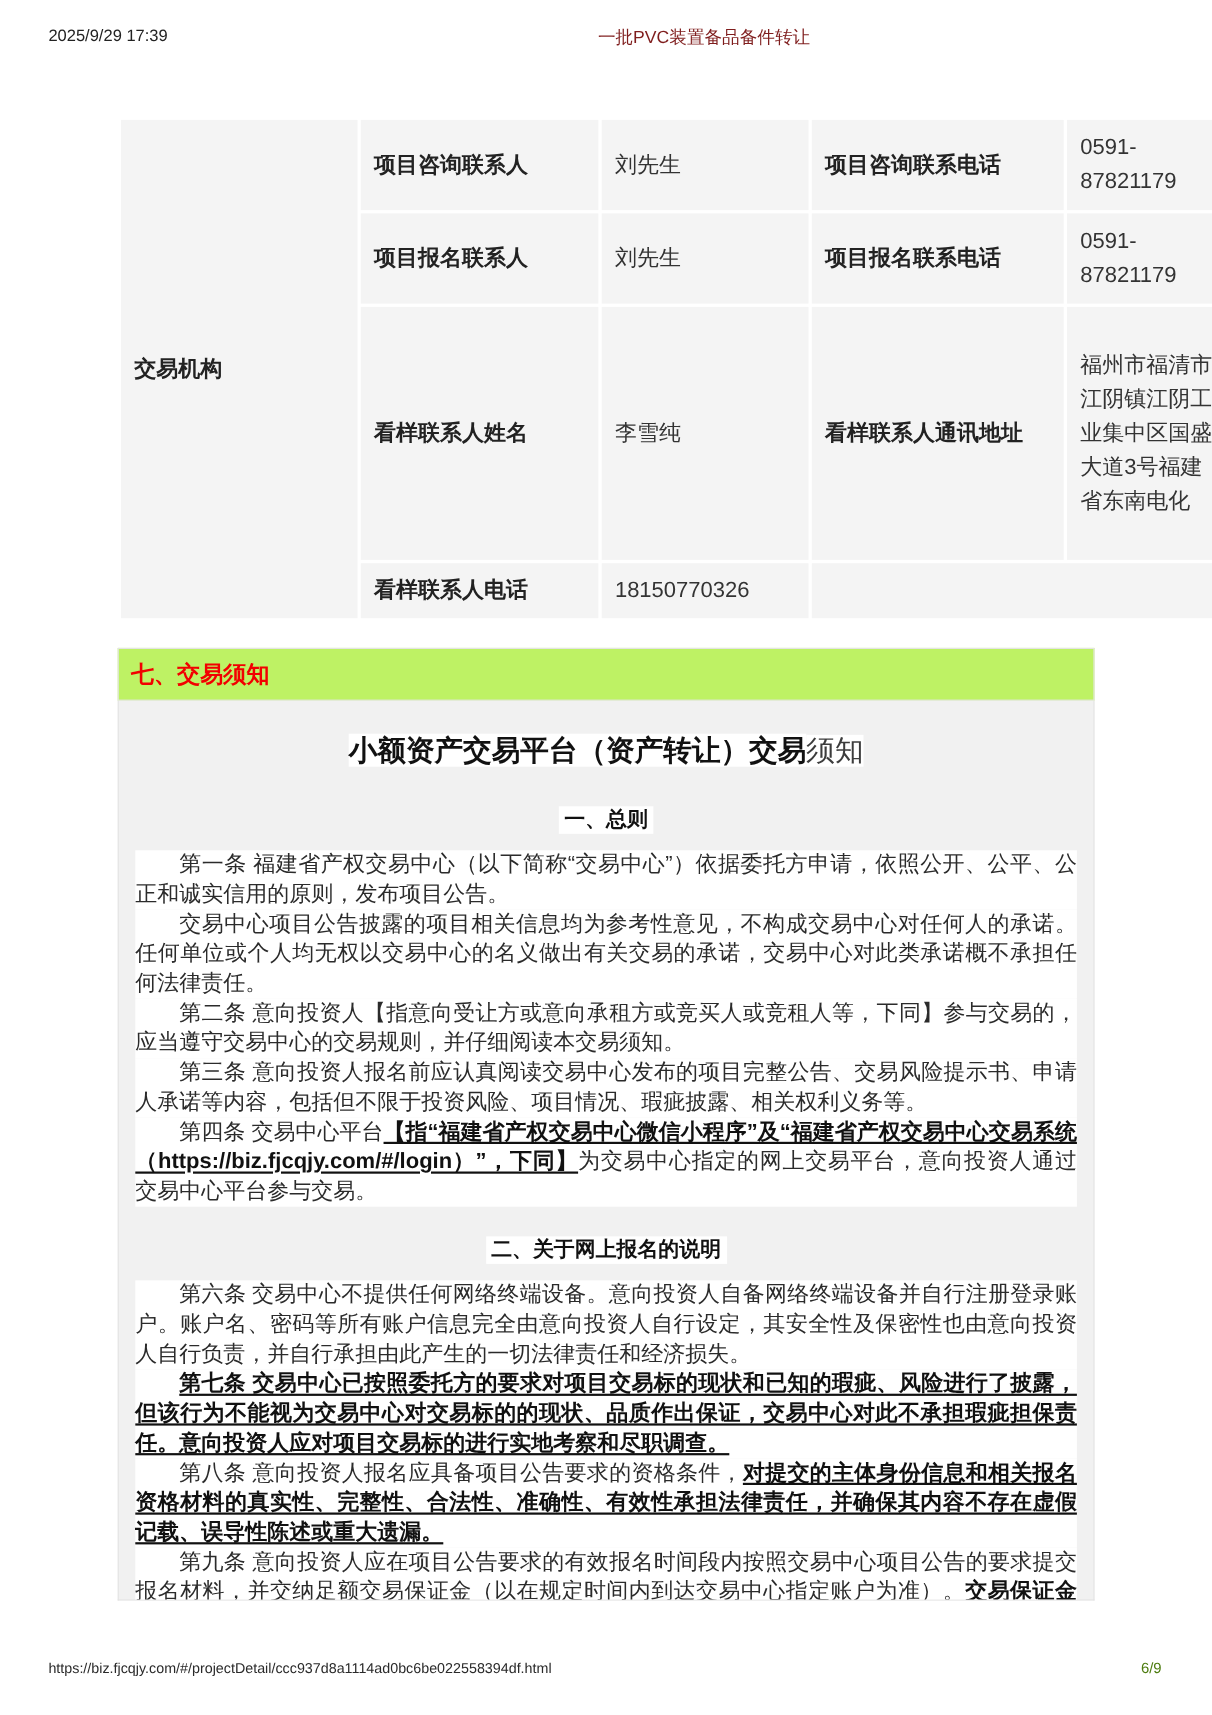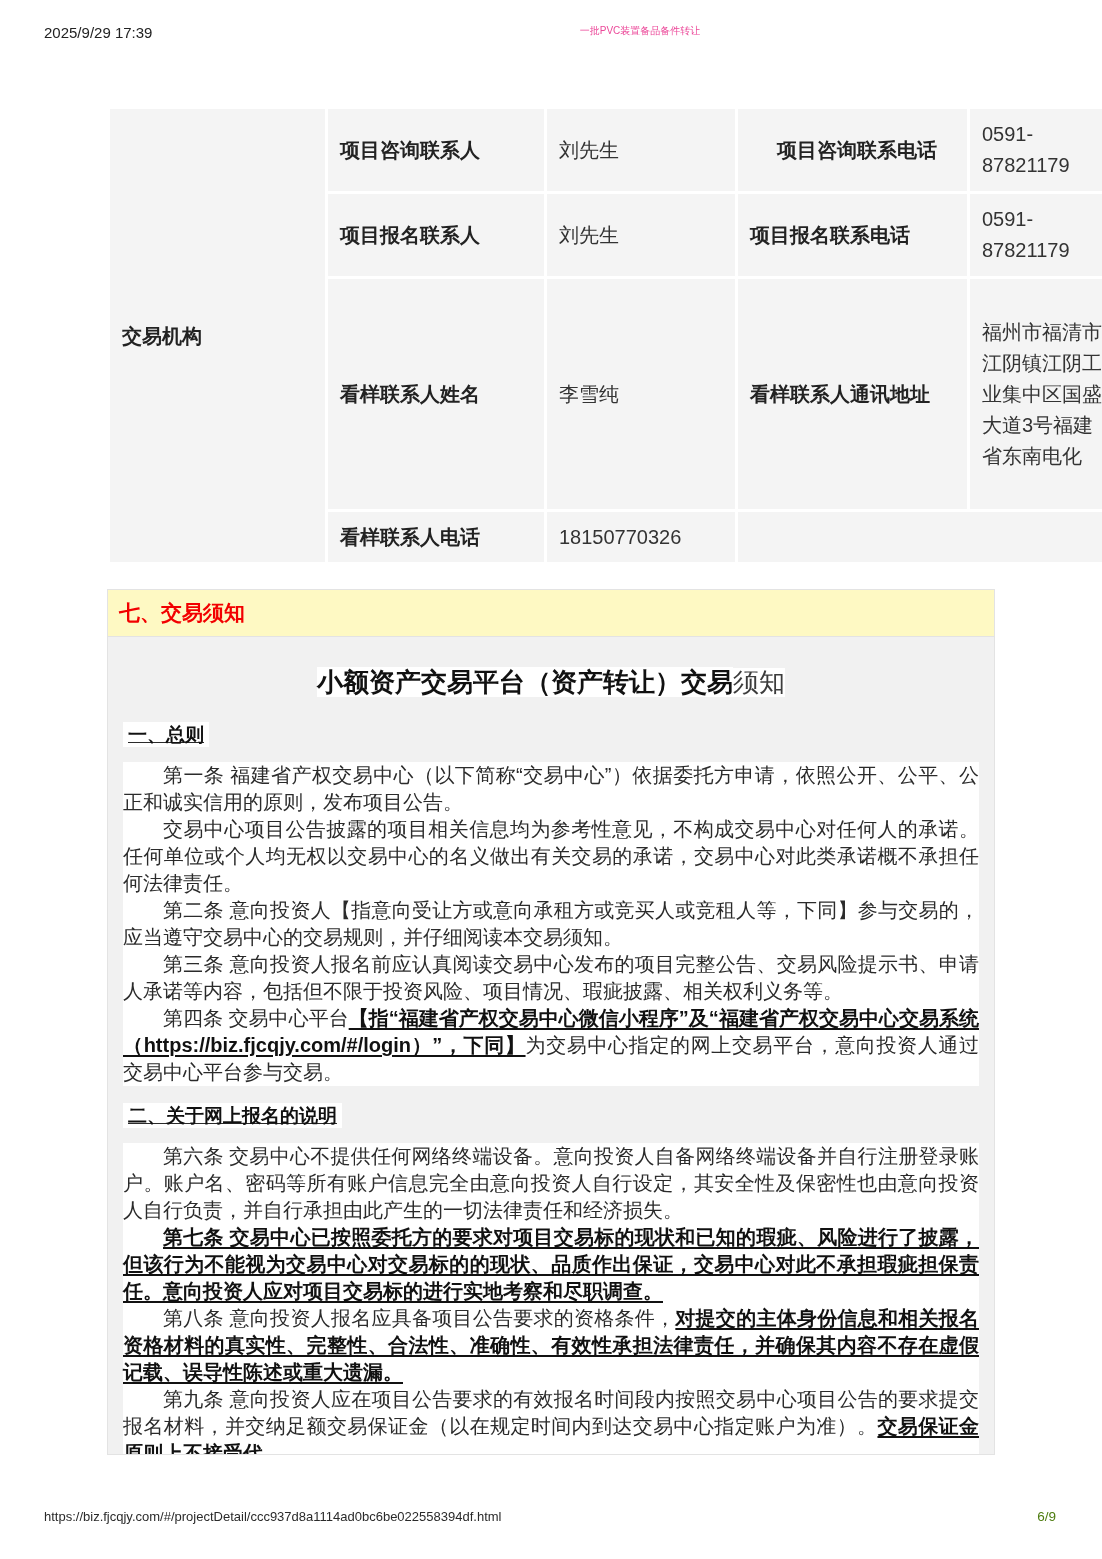--- a/index.html
+++ b/index.html
@@ -3,57 +3,57 @@
 <meta charset="utf-8">
 <style>
   html,body{margin:0;padding:0;}
   body{
     width:1102px;height:1559px;position:relative;background:#ffffff;
     font-family:"Liberation Sans","DejaVu Sans",sans-serif;color:#2b2b2b;
     overflow:hidden;
   }
   
   .hdr-date{position:absolute;left:44px;top:24px;font-size:15px;color:#222;}
-  .hdr-title{position:absolute;left:420px;top:24px;width:440px;text-align:center;font-size:10px;color:#ec4899;}
+  .hdr-title{position:absolute;left:420px;top:24px;width:440px;text-align:center;font-size:16px;color:#7f1d1d;}
   .ftr-url{position:absolute;left:44px;top:1509px;font-size:13px;color:#2a2a2a;}
   .ftr-page{position:absolute;right:46px;top:1509px;font-size:13.5px;color:#4d7c0f;}
 
   
   .contact-table{
     position:absolute;left:107px;top:106px;width:888px;
     border-collapse:separate;border-spacing:3px;table-layout:fixed;
   }
   .contact-table td{
     background:#f4f4f4;vertical-align:middle;font-size:20px;color:#333;
     padding:10px 12px;word-break:break-word;line-height:1.5;
   }
   .contact-table td.lab{font-weight:bold;color:#222;}
-  .col1{width:191px;}.col2{width:192px;}.col3{width:164px;}.col4{width:187px;text-align:right;}.col5{width:120px;}
+  .col1{width:191px;}.col2{width:192px;}.col3{width:164px;}.col4{width:187px;}.col5{width:120px;}
   .r1{height:82px;}.r2{height:82px;}.r3{height:230px;}.r4{height:48px;}
   td.lab2{padding-right:30px;}          
   td.val5{padding:10px 18px 10px 12px;line-height:1.55;} 
 
   
   .band{
     position:absolute;left:107px;top:589px;width:888px;height:48px;
-    background:#fef9c3;border:1px solid #e3e3e3;box-sizing:border-box;
+    background:#bef264;border:1px solid #e3e3e3;box-sizing:border-box;
     display:flex;align-items:center;
   }
   .band .txt{color:var(--accent,#f20000);font-weight:bold;font-size:21px;padding-left:11px;}
 
   
   .doc{
     position:absolute;left:107px;top:637px;width:888px;height:818px;
     background:#f1f1f1;border:1px solid #e3e3e3;border-top:none;
     box-sizing:border-box;padding:26px 15px 5px;overflow:hidden;
   }
   .doc .title{text-align:center;margin:0 0 0 0;line-height:38px;}
   .doc .title .tb{font-weight:bold;font-size:26px;color:#111;background:#fff;}
   .doc .title .tl{font-size:26px;color:#3c3c3c;background:#fff;font-family:"Liberation Serif","DejaVu Serif",serif;}
-  .doc .h{margin:16px 0 13px;line-height:27px;text-decoration:underline;}
+  .doc .h{text-align:center;margin:26px 0 13px;line-height:27px;}
   .doc .h .inner{font-weight:bold;font-size:19px;color:#111;background:#fff;padding:2px 5px;}
   .doc .p{
     background:#ffffff;font-size:20px;line-height:27px;color:#2b2b2b;
     text-align:justify;text-indent:2em;margin:0;
   }
   .doc .p.serif{font-family:"Liberation Serif","DejaVu Serif",serif;}
   .doc .p .bu{font-weight:bold;text-decoration:underline;text-underline-offset:3px;color:#111;}
 </style>
 </head>
 <body>

